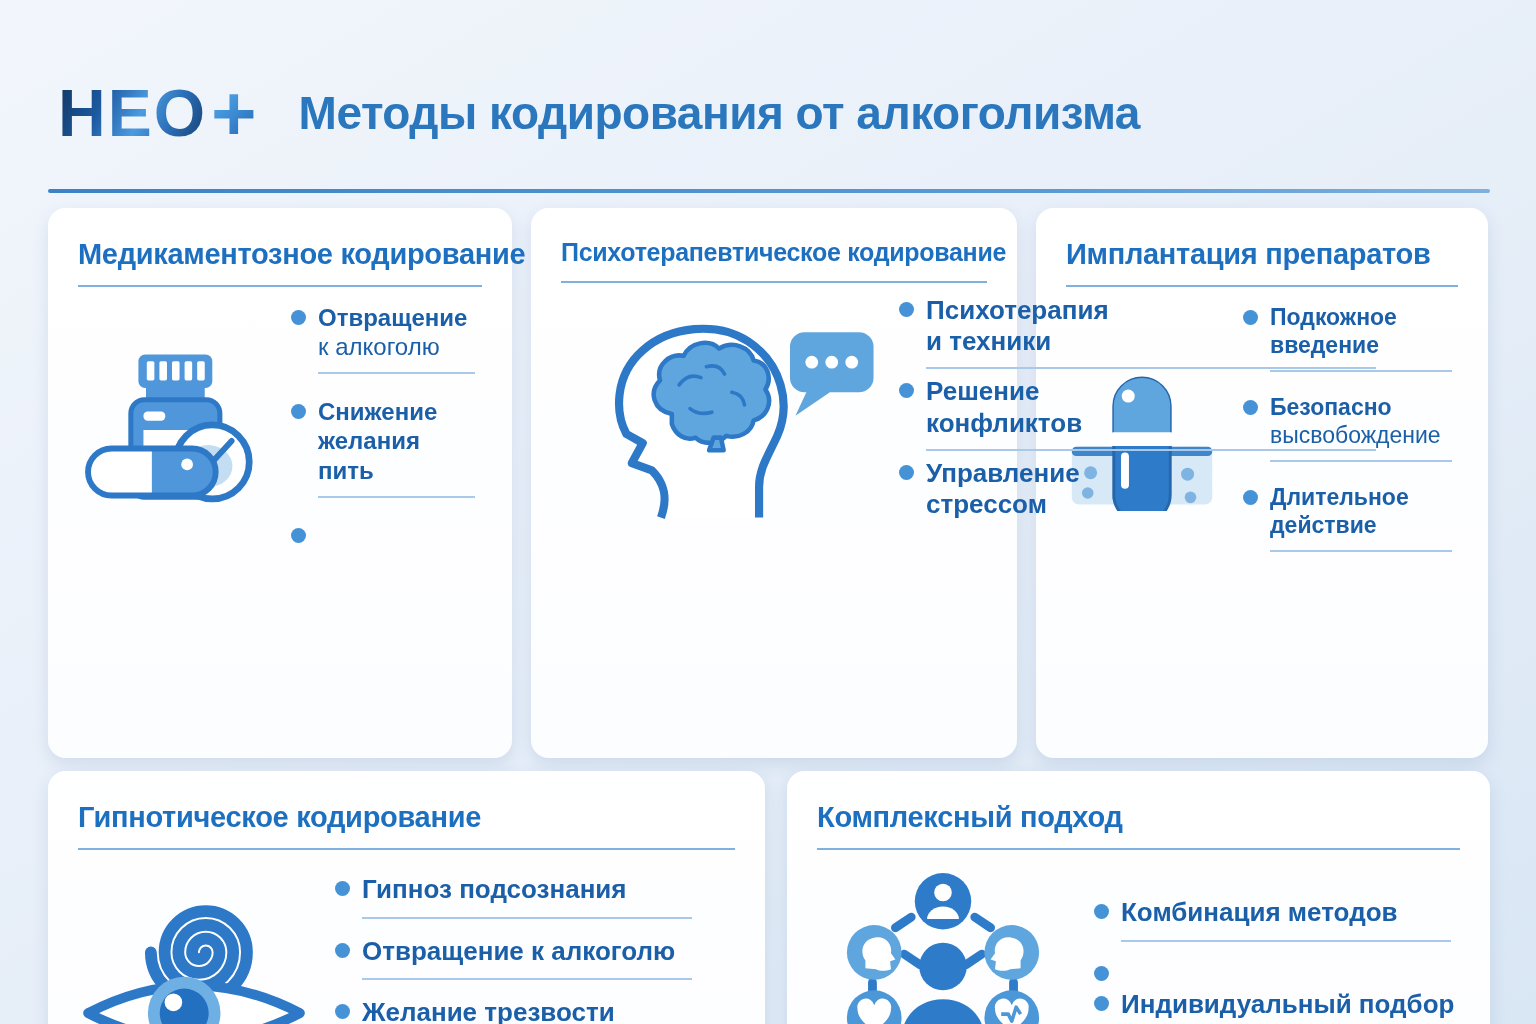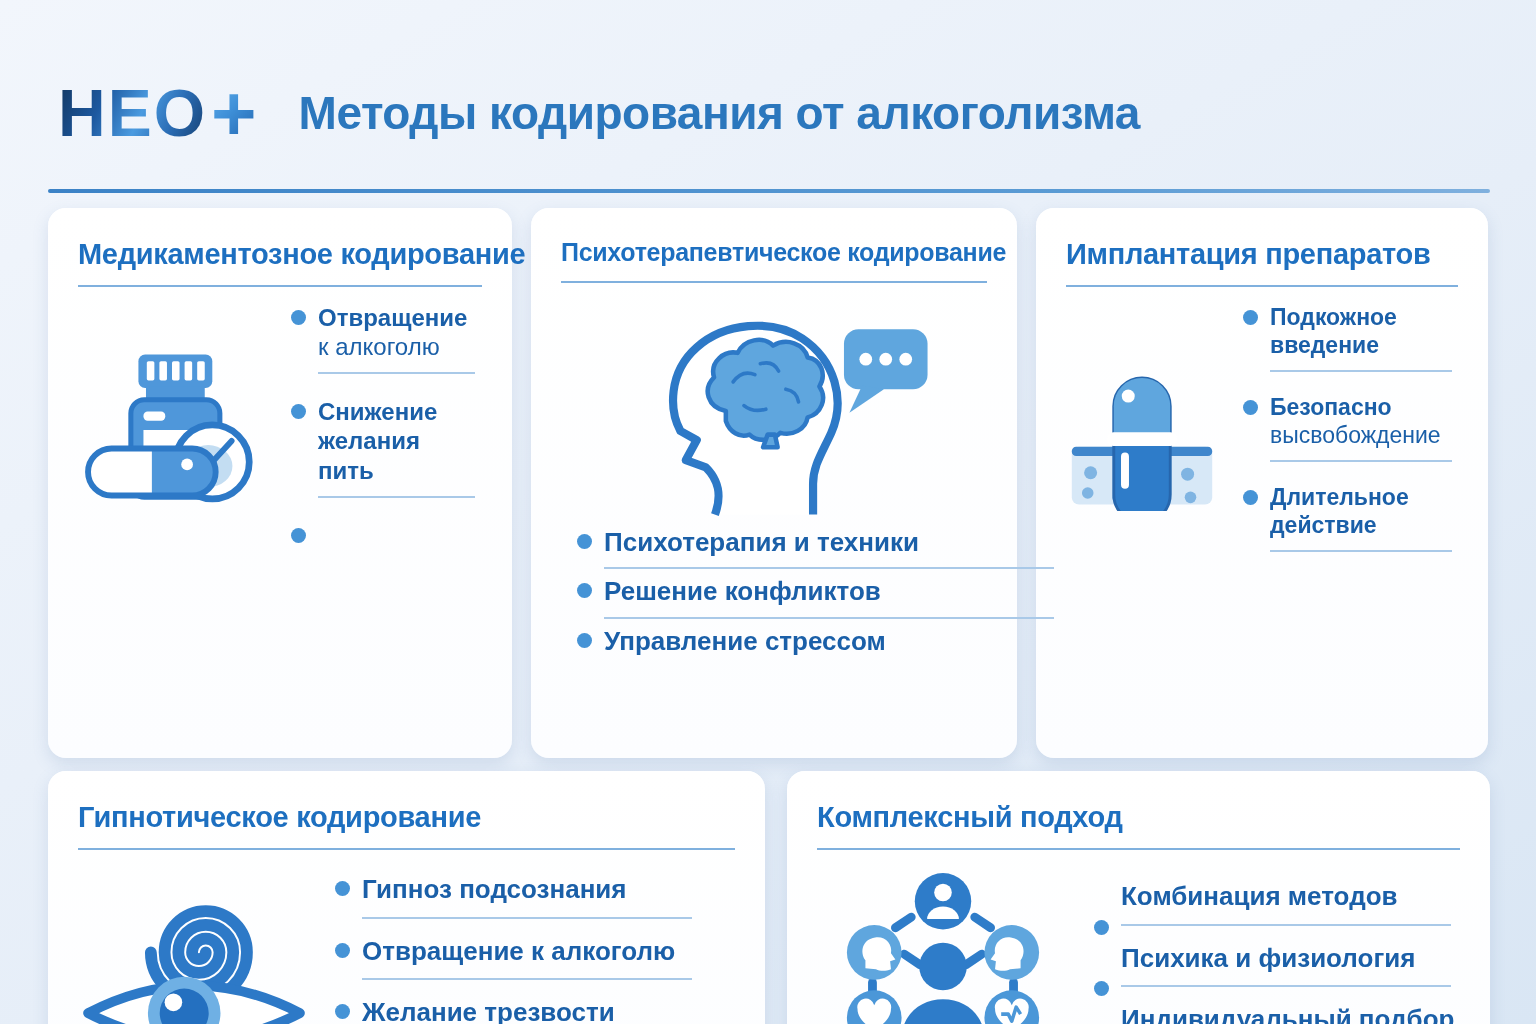--- a/index.html
+++ b/index.html
@@ -35,21 +35,21 @@
     box-shadow:0 6px 16px rgba(96,130,175,.18),0 1px 0 rgba(255,255,255,.8) inset;
   }
   .row-1 .card{height:550px;}
   .row-2 .card{height:323px;}
   .card-title{
     margin:0;padding:6px 0 14px;font-weight:700;color:var(--heading,#1d6fc0);
     border-bottom:2px solid #7fb0de;letter-spacing:-.3px;font-size:29px;white-space:nowrap;
   }
   .card-title.small{font-size:25px;}
   .card-body{display:flex;align-items:center;gap:25px;padding-top:16px;}
-  .layout-icon-top .card-body{flex-direction:column;gap:4px;padding-top:22px;align-items:center;}
+  .layout-icon-top .card-body{flex-direction:row;gap:4px;padding-top:6px;align-items:center;}
   .card-icon{flex:none;display:flex;justify-content:center;align-items:center;}
   .bullets{list-style:none;margin:0;padding:0;flex:1;min-width:0;}
   .bullet{display:flex;gap:12px;align-items:flex-start;}
   .dot{width:15px;height:15px;border-radius:50%;background:var(--dot,#4593d6);margin-top:7px;flex:none;}
   .btext{position:relative;flex:1;color:var(--btxt,#1a5fa8);line-height:1.22;padding-bottom:13px;margin-bottom:9px;}
   .bullet.u .btext::after{content:"";position:absolute;left:0;bottom:0;height:2px;
     background:var(--sep,#a9c9e8);width:var(--sw,96%);}
   .b{font-weight:700;display:block;}
   .r{font-weight:400;display:block;}
   
@@ -59,21 +59,21 @@
   .card-1 .bullets{width:100%;padding:6px 0 0 16px;box-sizing:border-box;}
   .card-1 .btext{font-size:26px;--sw:450px;padding-bottom:11px;margin-bottom:7px;}
   .card-2 .card-icon{flex:0 0 152px;}
   .card-2 .btext{font-size:23px;--sw:97%;}
   .card-2 .bullet{margin-bottom:12px;}
   .card-3 .card-icon{flex:0 0 232px;}
   .card-3 .btext{font-size:26px;--sw:330px;}
   .card-3 .bullet{margin-bottom:8px;}
   .card-4 .card-icon{flex:0 0 252px;}
   .card-4 .btext{font-size:26px;--sw:330px;}
-  .card-4 .bullet{margin-bottom:8px;align-items:flex-end;}
+  .card-4 .bullet{margin-bottom:8px;}
   .card-icon svg{display:block;}
 </style>
 </head>
 <body>
 
 <div class="stage" style="--accent: #2b77bd; --heading: #1d6fc0; --btxt: #1a5fa8; --dot: #4593d6; --sep: #a9c9e8; --rule: #3b82c6; --page-bg-top: #f2f6fc; --page-bg-bottom: #d9e6f4;">
   <div class="header">
     <div class="logo">
       <span class="logo-text">НЕО</span>
       <span class="logo-plus">+</span>
@@ -288,23 +288,20 @@
             </div>
             <ul class="bullets">
               <li class="bullet u">
                 <span class="dot"></span>
                 <div class="btext">
                   <span class="b">Комбинация методов</span>
                 </div>
               </li>
               <li class="bullet u">
                 <span class="dot"></span>
-                <div class="btext">
-                  <span class="b">Психика и физиология</span>
-                </div>
               </li>
               <li class="bullet u">
                 <span class="dot"></span>
                 <div class="btext">
                   <span class="b">Индивидуальный подбор</span>
                 </div>
               </li>
             </ul>
           </div>
         </section>

